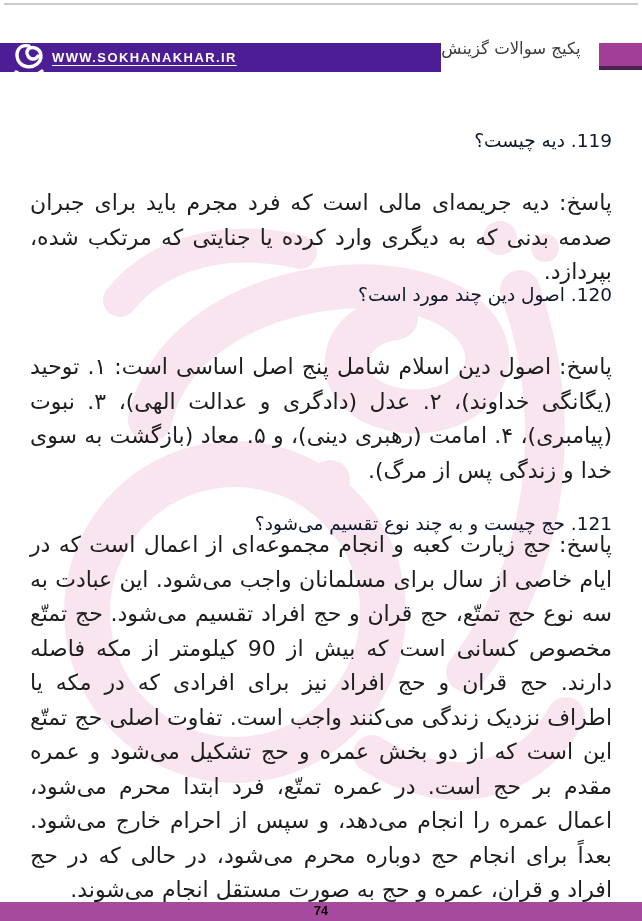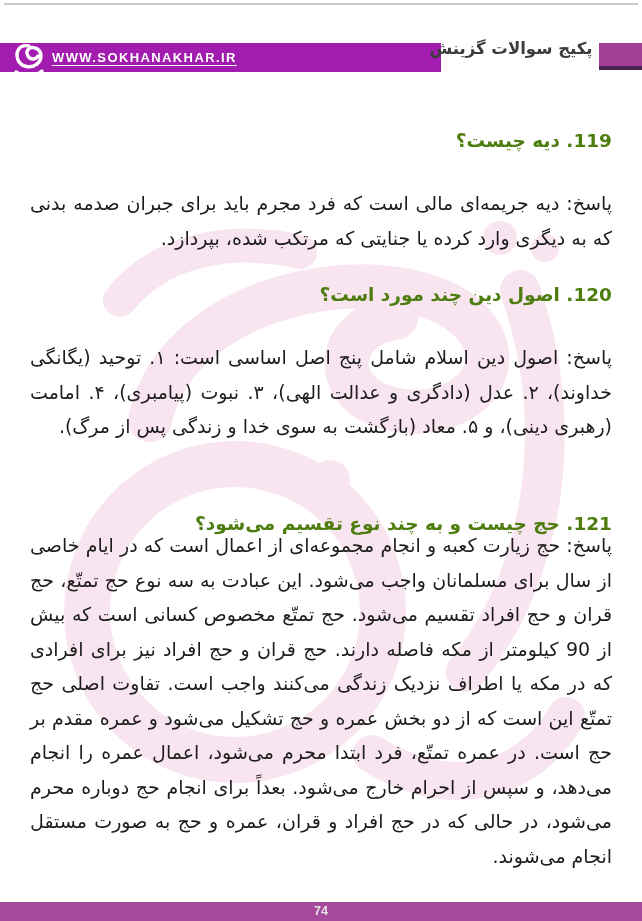--- a/index.html
+++ b/index.html
@@ -3,53 +3,53 @@
 <meta charset="utf-8">
 <style>
   html,body{margin:0;padding:0;background:#ffffff;}
   .page{
     position:relative;width:642px;height:921px;overflow:hidden;background:#fff;
     font-family:"DejaVu Sans",sans-serif;
   }
   
   .top-rule{position:absolute;top:3px;left:4px;right:4px;height:2px;background:#cbcbcb;}
   .banner{
-    position:absolute;top:43px;left:0;width:441px;height:29px;background:#a21caf;
+    position:absolute;top:43px;left:0;width:441px;height:29px;background:#4c1d95;
     display:flex;align-items:center;
   }
   .logo{position:absolute;left:9px;top:-8px;width:40px;height:46px;}
   .url{
     color:#fff;font-weight:bold;font-size:13px;letter-spacing:1.4px;
     margin-left:52px;text-decoration:underline;text-underline-offset:3px;
     font-family:"Liberation Sans","DejaVu Sans",sans-serif;cursor:pointer;
   }
   .corner-box{
     position:absolute;top:43px;right:0;width:43px;height:23px;
     background:#a33e97;border-bottom:4px solid #4a2553;
   }
   .header-title{
     position:absolute;top:35px;right:46px;width:170px;text-align:center;
-    direction:rtl;color:#3c3c3c;font-weight:bold;font-size:16.5px;line-height:27px;
+    direction:rtl;color:#3c3c3c;font-weight:normal;font-size:16.5px;line-height:27px;
   }
   
   .watermark{position:absolute;inset:0;z-index:0;pointer-events:none;}
   
   .content-item{position:absolute;right:30px;left:30px;direction:rtl;z-index:1;}
-  .q-heading{font-weight:bold;font-size:18.5px;color:#4d7c0f;}
+  .q-heading{font-weight:normal;font-size:18.5px;color:#0f172a;}
   .answer{
-    font-size:19px;line-height:34.5px;color:#1d1d1d;
+    font-size:22px;line-height:34.5px;color:#1d1d1d;
     text-align:justify;text-align-last:right;
   }
   .h119{top:130px;} .a119{top:186px;}
-  .h120{top:284px;} .a120{top:340px;}
+  .h120{top:284px;} .a120{top:350px;}
   .h121{top:477px;margin-top:36px;} .a121{top:528px;}
   
   .footer{
     position:absolute;left:0;right:0;bottom:0;height:19px;background:#a64a9d;
-    color:#e5e5e5;text-align:center;font-size:12.5px;font-weight:bold;line-height:19px;
+    color:#000000;text-align:center;font-size:12.5px;font-weight:bold;line-height:19px;
     font-family:"Liberation Sans","DejaVu Sans",sans-serif;z-index:2;
   }
 </style>
 </head>
 <body>
 
 <div class="page">
 
   <svg class="watermark" viewBox="0 0 642 921" aria-hidden="true">
     <g fill="none" stroke="#f8e5f0" stroke-linecap="round">

